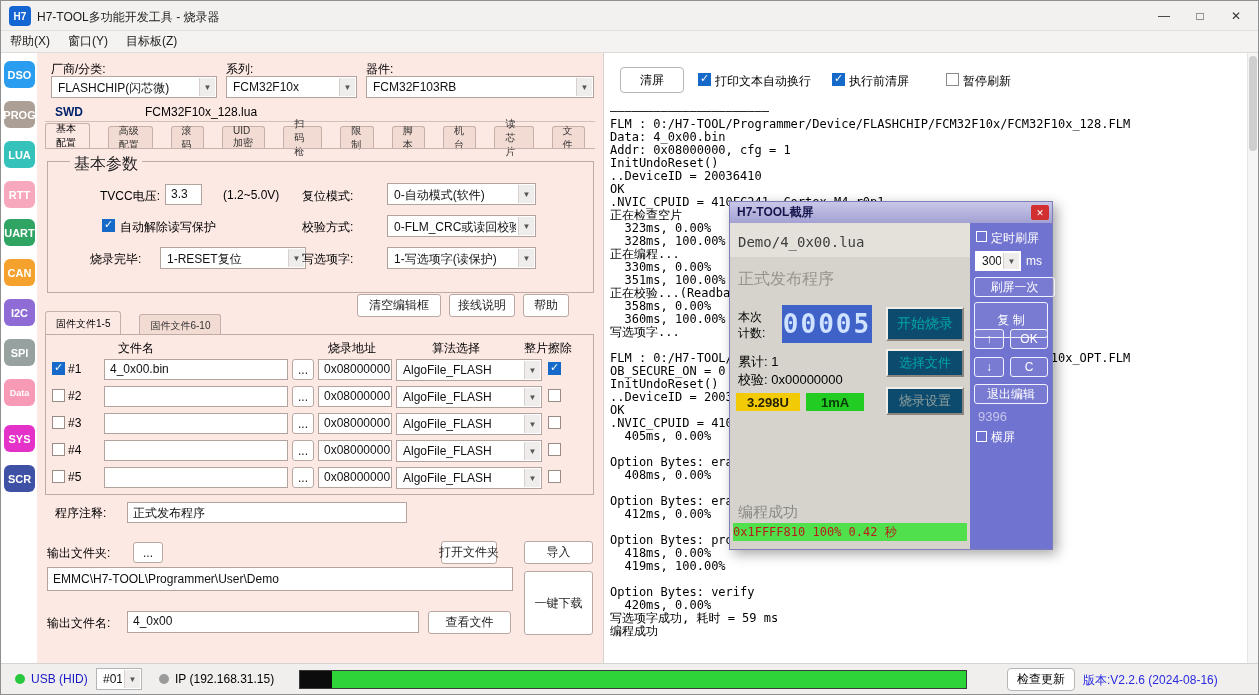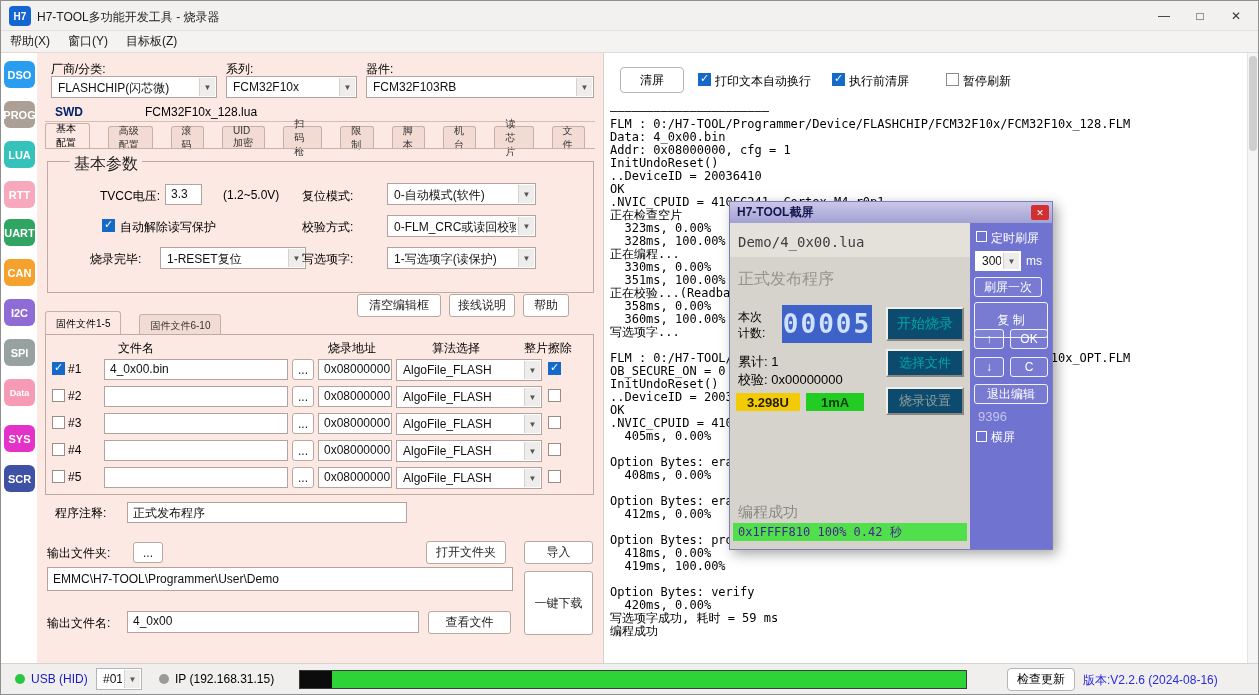--- a/index.html
+++ b/index.html
@@ -240,21 +240,21 @@
         </div>
         <span class="cb" style="left:502px;top:5px"></span>
       </div>
     </div>
 
     <span class="lbl" style="left:18px;top:452px">程序注释:</span>
     <div class="inp" style="left:90px;top:449px;width:280px;height:21px">正式发布程序</div>
 
     <span class="lbl" style="left:10px;top:492px">输出文件夹:</span>
     <div class="btn" style="left:96px;top:489px;width:30px;height:21px">...</div>
-    <div class="btn" style="left:389px;top:488px;width:80px;height:23px">打开文件夹</div>
+    <div class="btn" style="left:404px;top:488px;width:56px;height:23px">打开文件夹</div>
     <div class="btn" style="left:487px;top:488px;width:69px;height:23px">导入</div>
     <div class="inp" style="left:10px;top:514px;width:466px;height:24px;line-height:18px">EMMC\H7-TOOL\Programmer\User\Demo</div>
     <div class="btn" style="left:487px;top:518px;width:69px;height:64px">一键下载</div>
 
     <span class="lbl" style="left:10px;top:562px">输出文件名:</span>
     <div class="inp" style="left:90px;top:558px;width:292px;height:22px">4_0x00</div>
     <div class="btn" style="left:391px;top:558px;width:83px;height:23px">查看文件</div>
   </div>
 
   <div class="log">
@@ -329,32 +329,32 @@
 
       <span class="lbl" style="left:8px;top:130px;font-size:13px">累计: 1</span>
       <div class="sbtn" style="left:156px;top:126px;width:78px;height:28px;font-size:13px">选择文件</div>
       <span class="lbl" style="left:8px;top:148px;font-size:13px">校验: 0x00000000</span>
 
       <div class="badge" style="left:6px;top:170px;width:64px;height:18px;background:#f2ca06;color:#221d00">3.298U</div>
       <div class="badge" style="left:76px;top:170px;width:58px;height:18px;background:#22cc22;color:#0a3a0a">1mA</div>
       <div class="sbtn" style="left:156px;top:164px;width:78px;height:28px;font-size:13px;color:#8f9e9b">烧录设置</div>
 
       <span class="lbl" style="left:8px;top:280px;font-size:15px;color:#8a8a84">编程成功</span>
-      <div style="position:absolute;left:3px;top:300px;width:234px;height:18px;background:#4fe04c;display:flex;align-items:center;padding-left:5px;font:12px 'DejaVu Sans Mono',monospace;color:#4c1d95">0x1FFFF810  100%  0.42 秒</div>
+      <div style="position:absolute;left:3px;top:300px;width:234px;height:18px;background:#4fe04c;display:flex;align-items:center;font:12px 'DejaVu Sans Mono',monospace;color:#b91c1c">0x1FFFF810  100%  0.42 秒</div>
     </div>
 
     <div class="ctrl">
       <span class="wcb" style="left:6px;top:8px"></span>
       <span class="wlbl" style="left:21px;top:7px">定时刷屏</span>
       <div class="combo" style="left:5px;top:28px;width:46px;height:20px;border-color:#fff">
         <span class="ct" style="top:2px">300</span>
         <span class="ca">▼</span>
       </div>
       <span class="wlbl" style="left:56px;top:31px">ms</span>
-      <div class="pbtn" style="left:4px;top:54px;width:68px;height:20px">刷屏一次</div>
+      <div class="pbtn" style="left:4px;top:54px;width:81px;height:20px">刷屏一次</div>
       <div class="pbtn" style="left:4px;top:79px;width:74px;height:36px">复 制</div>
       <div class="pbtn" style="left:4px;top:106px;width:30px;height:20px">↑</div>
       <div class="pbtn" style="left:40px;top:106px;width:38px;height:20px">OK</div>
       <div class="pbtn" style="left:4px;top:134px;width:30px;height:20px">↓</div>
       <div class="pbtn" style="left:40px;top:134px;width:38px;height:20px">C</div>
       <div class="pbtn" style="left:4px;top:161px;width:74px;height:20px">退出编辑</div>
       <span class="wlbl" style="left:8px;top:186px;color:#c4c6ee;font-size:13px">9396</span>
       <span class="wcb" style="left:6px;top:208px"></span>
       <span class="wlbl" style="left:21px;top:206px">横屏</span>
     </div>

